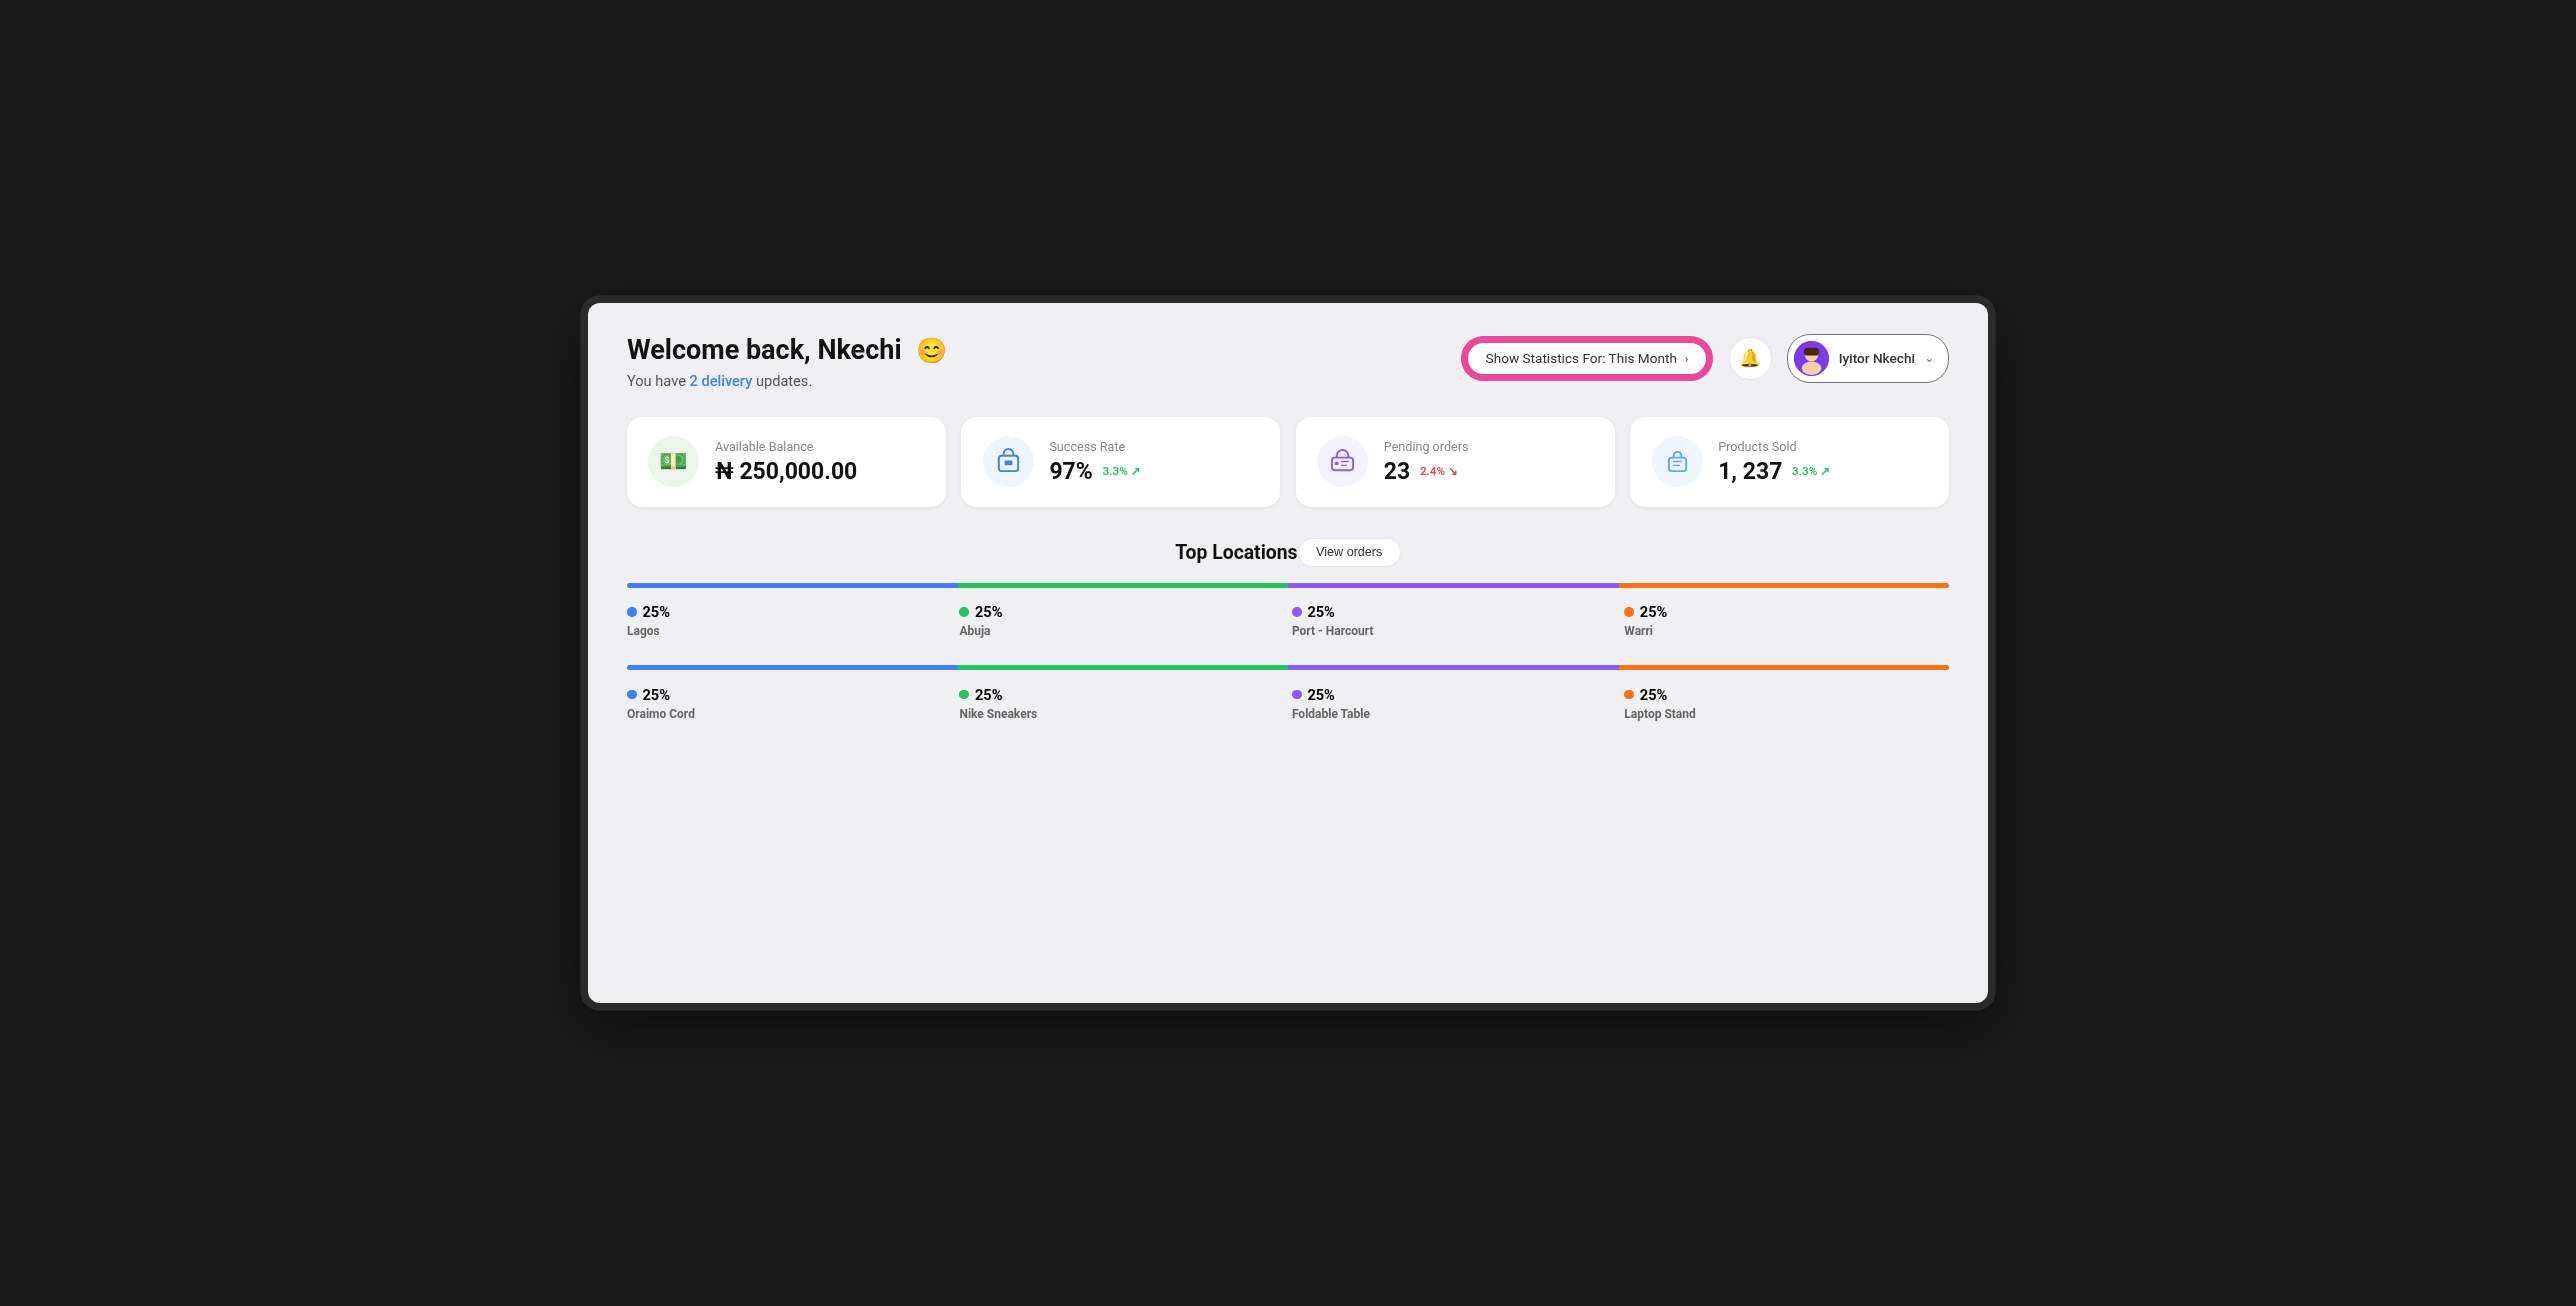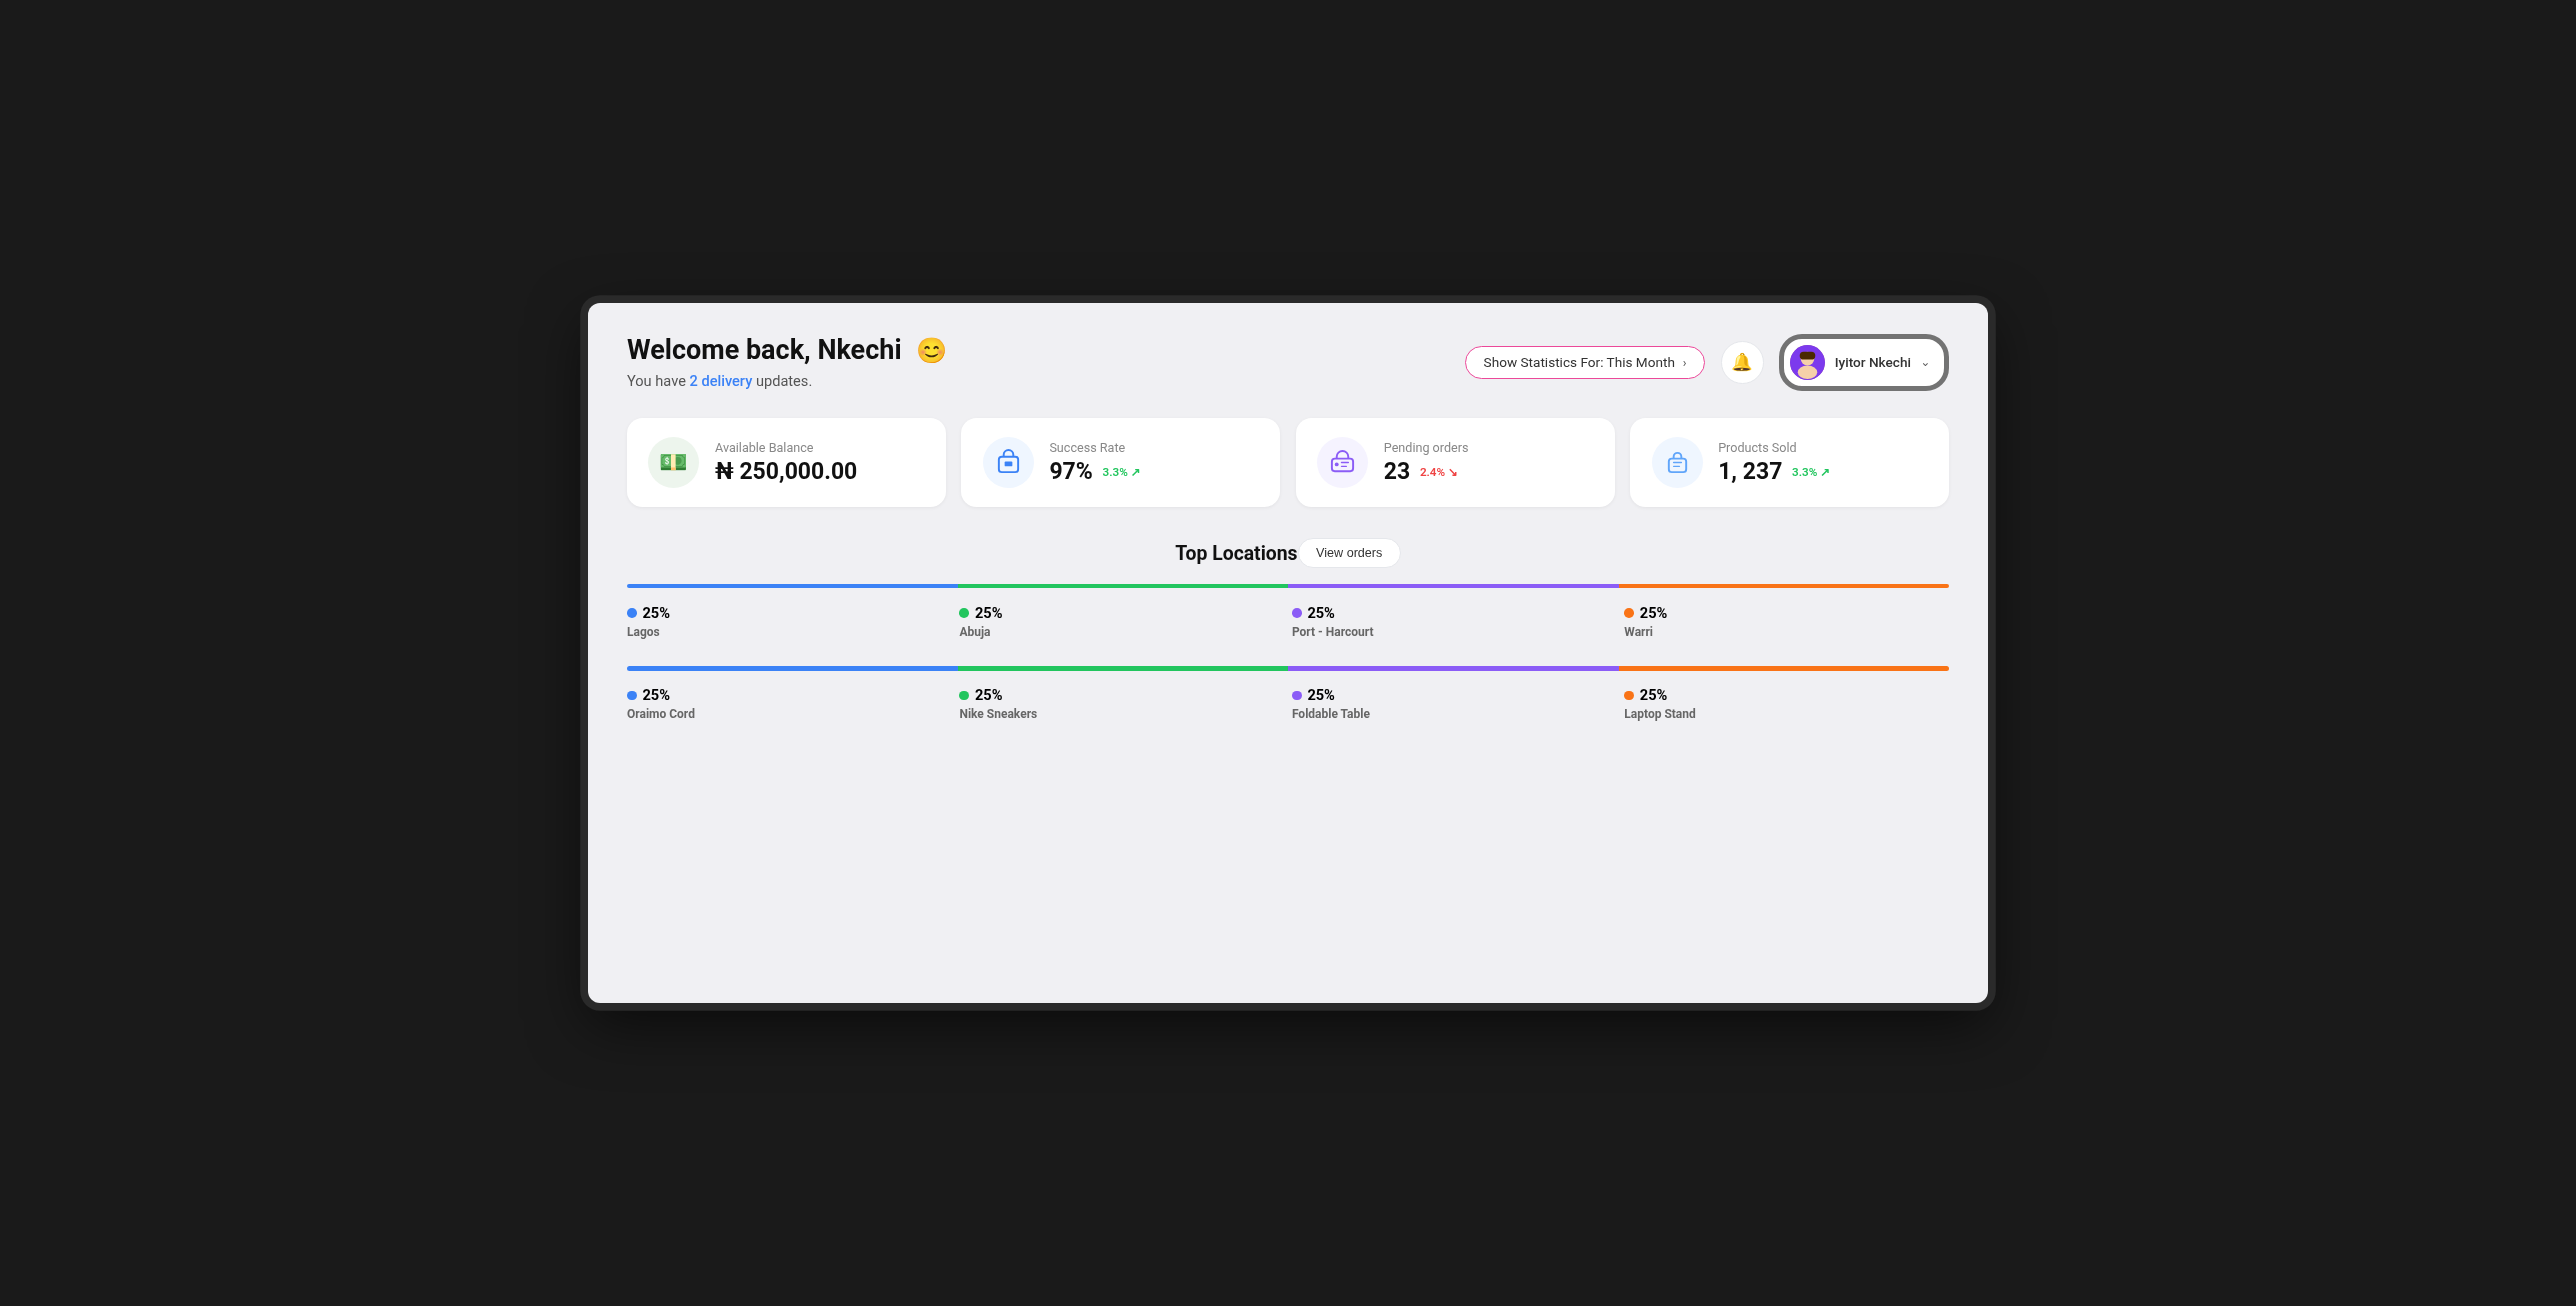--- a/index.html
+++ b/index.html
@@ -48,21 +48,21 @@
     .header-right {
       display: flex;
       align-items: center;
       gap: 15.6px;
     }
     .stats-filter {
       display: flex;
       align-items: center;
       gap: 7.8px;
       background: #fff;
-      border: 1px solid #ec4899;
+      border: 7px solid #ec4899;
       border-radius: 23px;
       padding: 7.8px 17.5px;
       font-size: 13.6px;
       color: #333;
       cursor: pointer;
     }
     .stats-filter .chevron {
       color: #555;
       font-size: 12.6px;
     }
@@ -76,21 +76,21 @@
       justify-content: center;
       border: 1px solid #e5e7eb;
       cursor: pointer;
       font-size: 17.5px;
     }
     .user-profile {
       display: flex;
       align-items: center;
       gap: 9.7px;
       background: #fff;
-      border: 5px solid #737373;
+      border: 1px solid #737373;
       border-radius: 23px;
       padding: 5.8px 13.6px 5.8px 5.8px;
       cursor: pointer;
     }
     .avatar {
       width: 35px;
       height: 35px;
       border-radius: 50%;
       background: #9b59b6;
       display: flex;

